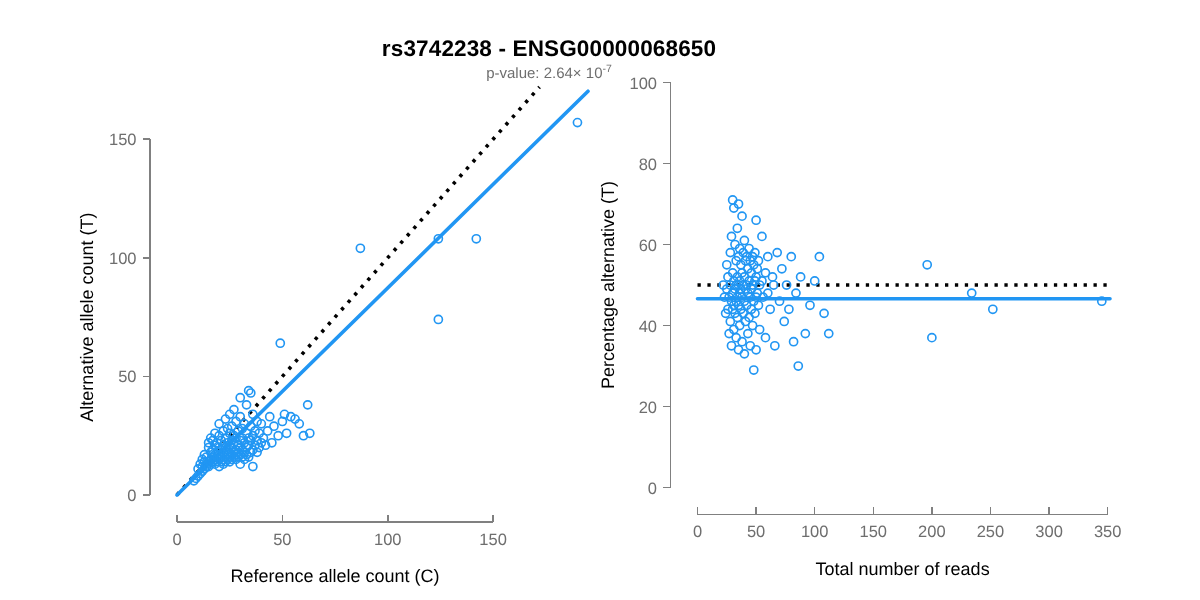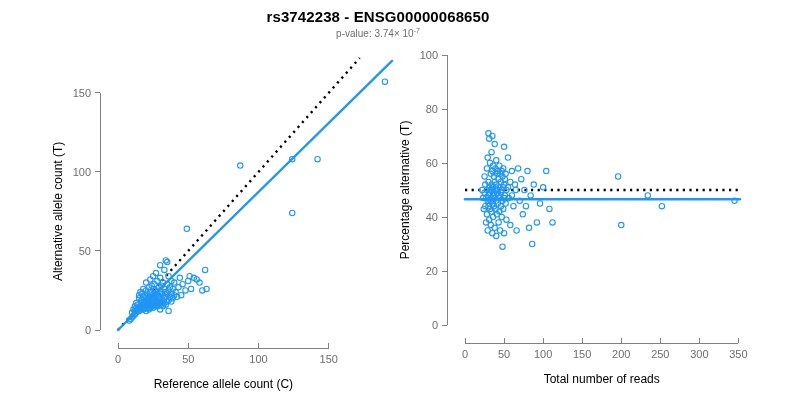--- a/index.html
+++ b/index.html
@@ -14,25 +14,24 @@
     font-family: "Liberation Sans", sans-serif;
     color: #000000;
   }
   #figure {
     position: relative;
     width: 800px;
     height: 400px;
   }
   .title-block {
     position: absolute;
-    top: 0;
+    top: 16px;
     left: 0;
     width: 732px;
     text-align: center;
-    padding-left: 12px;
   }
   .fig-title {
     font-size: 15px;
     font-weight: bold;
     color: #000000;
     letter-spacing: 0.1px;
     padding-top: 8px;
     line-height: 17px;
   }
   .fig-subtitle {
@@ -91,21 +90,21 @@
     stroke-linecap: butt;
   }
 </style>
 </head>
 <body>
 
 <div id="figure">
 
   <div class="title-block">
     <div class="fig-title">rs3742238 - ENSG00000068650</div>
-    <div class="fig-subtitle"><span>p-value: 3.74× 10</span><sup>-7</sup></div>
+    <div class="fig-subtitle"><span>p-value: 2.64× 10</span><sup>-7</sup></div>
   </div>
 
   <div class="panel" id="panel-left">
     <svg width="400" height="400" id="svg-left">
         <path d="M100,92.7906976744186L100,330" class="axis-line"></path>
         <path d="M95,330L100,330" class="axis-line"></path>
         <text x="91" y="334" class="tick-label" text-anchor="end">0</text>
         <path d="M95,250.93023255813955L100,250.93023255813955" class="axis-line"></path>
         <text x="91" y="254.93023255813955" class="tick-label" text-anchor="end">50</text>
         <path d="M95,171.86046511627907L100,171.86046511627907" class="axis-line"></path>

